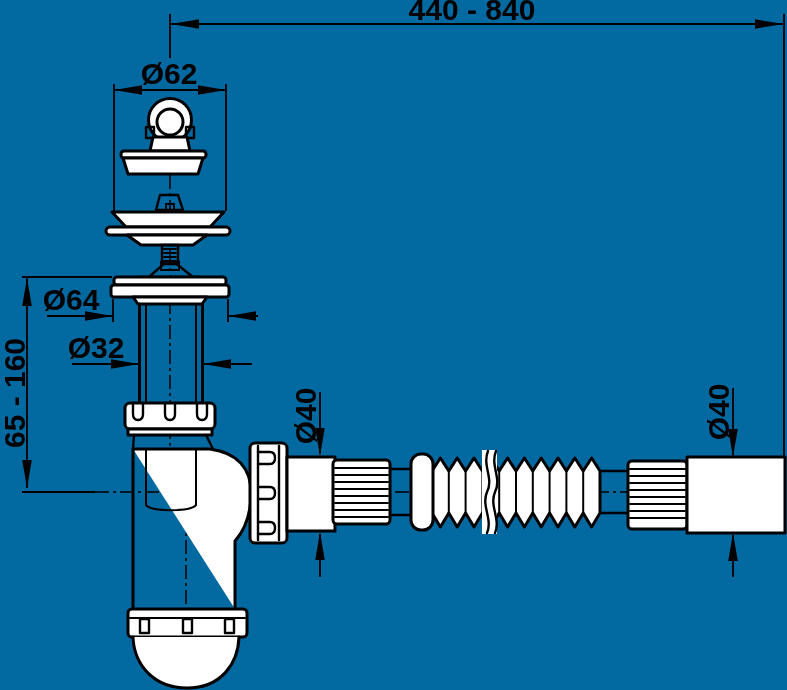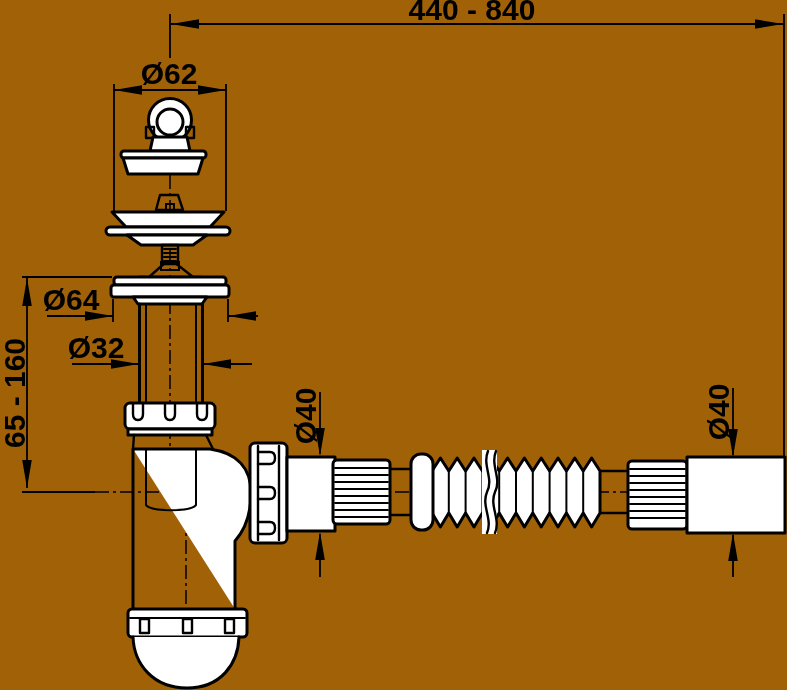--- a/index.html
+++ b/index.html
@@ -1,17 +1,17 @@
 <!DOCTYPE html>
 <html><head>
 <meta charset="utf-8">
 <style>
   html,body{margin:0;padding:0;background:#ffffff;}
   .stage{
-    width:787px;height:690px;position:relative;background:#a16207;
+    width:787px;height:690px;position:relative;background:#0369a1;
     font-family:"Liberation Sans", sans-serif;overflow:hidden;
   }
   svg{display:block;}
   text{
     font-family:"Liberation Sans", sans-serif;
     font-weight:bold;
     font-size:30px;
     fill:#000000;
   }
   .part{fill:#ffffff;stroke:#000000;stroke-width:3;stroke-linejoin:round;stroke-linecap:round;}

